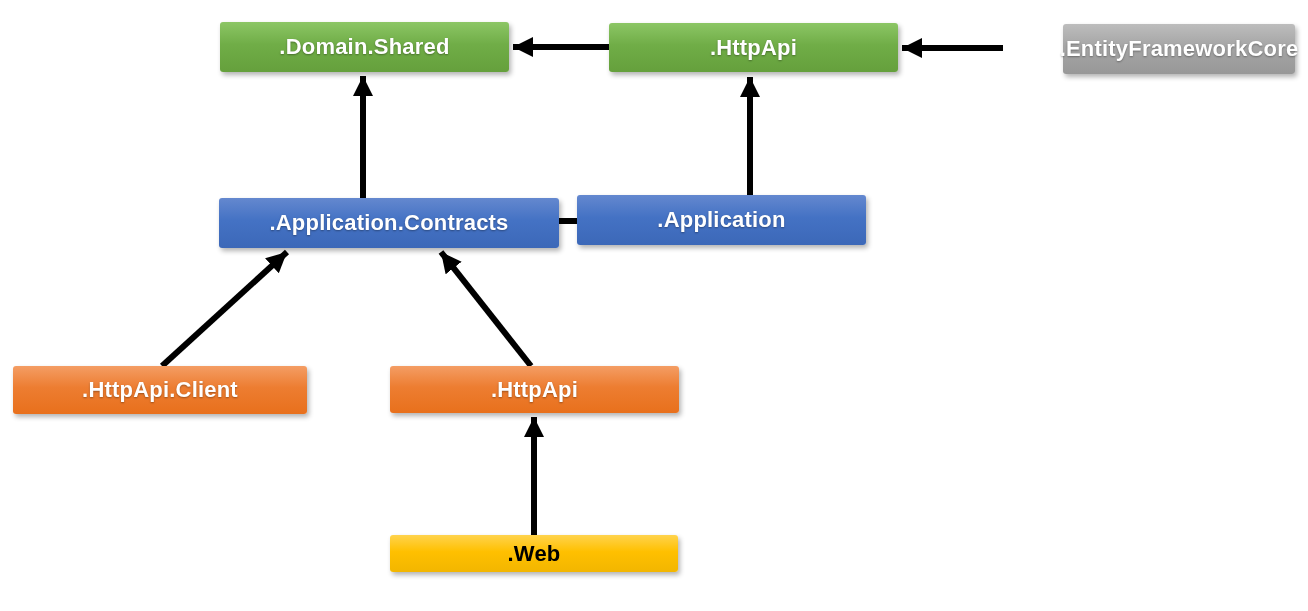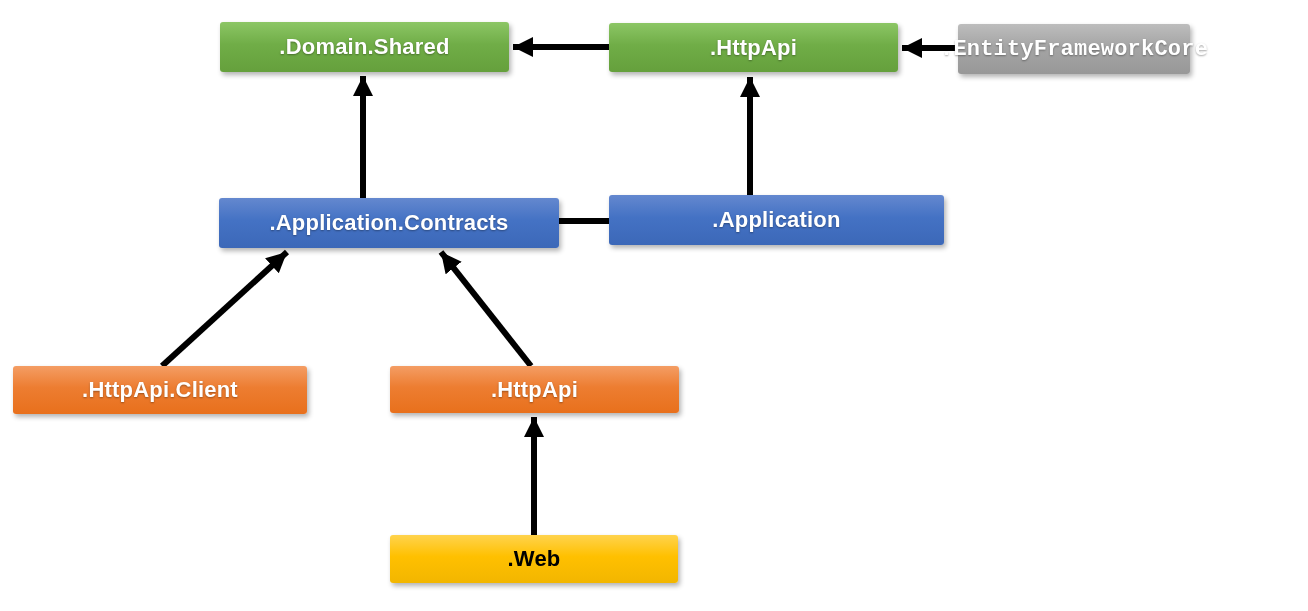--- a/index.html
+++ b/index.html
@@ -62,32 +62,32 @@
         <line x1="534" y1="535" x2="534" y2="417" stroke="#000000" stroke-width="6" marker-end="url(#arrowhead)"></line>
       </g>
   </svg>
   <div id="node-layer">
       <div class="node" style="left: 220px; top: 22px; width: 289px; height: 50px; background: linear-gradient(rgb(140, 198, 101) 0%, rgb(112, 173, 71) 45%, rgb(101, 160, 60) 100%);">
         <span class="label light-text" style="color: rgb(255, 255, 255);">.Domain.Shared</span>
       </div>
       <div class="node" style="left: 609px; top: 23px; width: 289px; height: 49px; background: linear-gradient(rgb(140, 198, 101) 0%, rgb(112, 173, 71) 45%, rgb(101, 160, 60) 100%);">
         <span class="label light-text" style="color: rgb(255, 255, 255);">.HttpApi</span>
       </div>
-      <div class="node" style="left: 958px; top: 24px; width: 232px; height: 50px; background: linear-gradient(rgb(189, 189, 189) 0%, rgb(165, 165, 165) 45%, rgb(152, 152, 152) 100%); font-family: Liberation Mono, monospace;">
+      <div class="node" style="left: 1063px; top: 24px; width: 232px; height: 50px; background: linear-gradient(rgb(189, 189, 189) 0%, rgb(165, 165, 165) 45%, rgb(152, 152, 152) 100%);">
         <span class="label light-text" style="color: rgb(255, 255, 255);">.EntityFrameworkCore</span>
       </div>
       <div class="node" style="left: 219px; top: 198px; width: 340px; height: 50px; background: linear-gradient(rgb(100, 136, 207) 0%, rgb(68, 114, 196) 45%, rgb(60, 104, 184) 100%);">
         <span class="label light-text" style="color: rgb(255, 255, 255);">.Application.Contracts</span>
       </div>
-      <div class="node" style="left: 609px; top: 195px; width: 335px; height: 50px; background: linear-gradient(rgb(100, 136, 207) 0%, rgb(68, 114, 196) 45%, rgb(60, 104, 184) 100%);">
+      <div class="node" style="left: 577px; top: 195px; width: 289px; height: 50px; background: linear-gradient(rgb(100, 136, 207) 0%, rgb(68, 114, 196) 45%, rgb(60, 104, 184) 100%);">
         <span class="label light-text" style="color: rgb(255, 255, 255);">.Application</span>
       </div>
       <div class="node" style="left: 13px; top: 366px; width: 294px; height: 48px; background: linear-gradient(rgb(244, 157, 100) 0%, rgb(237, 125, 49) 45%, rgb(232, 112, 28) 100%);">
         <span class="label light-text" style="color: rgb(255, 255, 255);">.HttpApi.Client</span>
       </div>
       <div class="node" style="left: 390px; top: 366px; width: 289px; height: 47px; background: linear-gradient(rgb(244, 157, 100) 0%, rgb(237, 125, 49) 45%, rgb(232, 112, 28) 100%);">
         <span class="label light-text" style="color: rgb(255, 255, 255);">.HttpApi</span>
       </div>
-      <div class="node" style="left: 390px; top: 535px; width: 288px; height: 48px; background: linear-gradient(rgb(255, 211, 77) 0%, rgb(255, 192, 0) 45%, rgb(242, 182, 0) 100%);">
+      <div class="node" style="left: 390px; top: 535px; width: 288px; height: 37px; background: linear-gradient(rgb(255, 211, 77) 0%, rgb(255, 192, 0) 45%, rgb(242, 182, 0) 100%);">
         <span class="label" style="color: rgb(0, 0, 0);">.Web</span>
       </div>
     </div>
 </div>
 
 </body></html>

